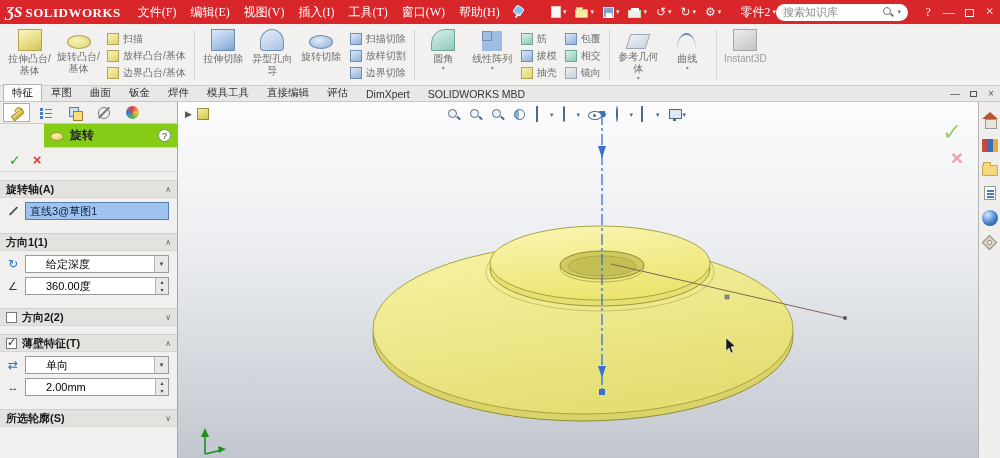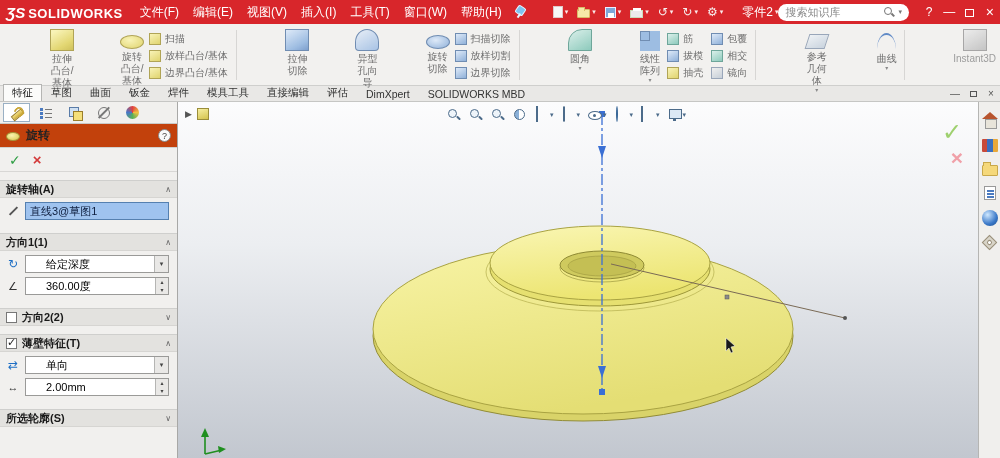--- a/index.html
+++ b/index.html
@@ -1,21 +1,21 @@
 <!DOCTYPE html>
 <html><head>
 <meta charset="utf-8">
 <style>
   * { margin:0; padding:0; box-sizing:border-box; }
   html,body { width:1000px; height:458px; overflow:hidden;
     font-family:"Liberation Sans","DejaVu Sans",sans-serif; font-size:12px; background:#fff; }
   .app { position:relative; width:1000px; height:458px; }
 
   
-  .titlebar { height:24px; background:#d8262b; display:flex; align-items:center; color:#fff; padding-left:6px; }
+  .titlebar { height:24px; background:#d8262b; display:flex; align-items:center; color:#fff; padding-left:6px;font-family:Liberation Serif, serif; }
   .logo { display:flex; align-items:baseline; gap:3px; margin-right:10px; white-space:nowrap; }
   .logo-mark { font-weight:bold; font-style:italic; font-size:15px; }
   .logo-text { font-weight:bold; font-size:13px; letter-spacing:.5px; }
   .menu { padding:16px 7px; line-height:24px; cursor:default; white-space:nowrap; }
   .pin { width:13px; height:14px; position:relative; margin-left:4px; }
   .pin::before { content:""; position:absolute; left:3px; top:1px; width:7px; height:7px; background:#7ec3f0; border:1px solid #e8f4ff; border-radius:2px; transform:rotate(35deg); }
   .pin::after { content:""; position:absolute; left:5px; top:8px; width:1.5px; height:5px; background:#e8f4ff; transform:rotate(35deg); }
   .tb-icons { display:flex; align-items:center; margin-left:26px; gap:3px; }
   .tbtn { display:flex; align-items:center; padding:0 3px; height:20px; }
   .caret { font-size:7px; color:#fbeaea; margin-left:2px; }
@@ -33,21 +33,21 @@
   .search .mag { margin-left:auto; position:relative; width:12px; height:12px; }
   .search .mag::before { content:""; position:absolute; left:1px; top:1px; width:6px; height:6px; border:1.4px solid #777; border-radius:50%; }
   .search .mag::after { content:""; position:absolute; left:8px; top:8px; width:4px; height:1.5px; background:#777; transform:rotate(45deg); }
   .search .scaret { color:#777; font-size:7px; margin-left:3px; }
   .wbtn { width:24px; text-align:center; color:#fff; font-size:12px; line-height:24px; }
   .wb-max { display:inline-block; width:9px; height:8px; border:1px solid #fff; vertical-align:middle; }
   .wb-close { font-size:14px; }
 
   
   .ribbon { height:62px; background:#f2f1ef; border-bottom:1px solid #cfcfcd; display:flex; align-items:stretch; padding:3px 4px 2px 6px; gap:2px; }
-  .rb { width:47px; display:flex; flex-direction:column; align-items:center; padding-top:2px; font-size:10px; line-height:1.2; text-align:center; color:#6e6e6e;margin-left:44px; }
+  .rb { width:47px; display:flex; flex-direction:column; align-items:center; padding-top:2px; font-size:10px; line-height:1.2; text-align:center; color:#6e6e6e; }
   .rb .blabel { white-space:normal; }
   .bcaret { font-size:6px; color:#8a8a8a; }
   .bic { width:24px; height:22px; margin-bottom:2px; position:relative; opacity:.85; flex:none; }
   .bic-gold { background:linear-gradient(150deg,#faf4ae 10%,#e0d25c 70%,#c9b944); border:1px solid #a5973c; }
   .bic-gold-disc { background:radial-gradient(ellipse at 40% 35%,#faf4ae,#ddcf58); border:1px solid #a5973c; border-radius:50%; height:14px; margin-top:6px; }
   .bic-blue { background:linear-gradient(150deg,#dbe9fa,#8fb4e0 70%,#6a92c8); border:1px solid #5a7ca8; }
   .bic-hole { background:linear-gradient(150deg,#e6eef8,#9cbce4); border:1px solid #5a7ca8; border-radius:50% 50% 4px 4px / 60% 60% 4px 4px; }
   .bic-blue-disc { background:radial-gradient(ellipse at 40% 35%,#dbe9fa,#7fa6d6); border:1px solid #5a7ca8; border-radius:50%; height:14px; margin-top:6px; }
   .bic-fillet { background:linear-gradient(150deg,#d8f0ea,#7cc4b4); border:1px solid #579a8c; border-top-left-radius:14px; }
   .bic-pattern { background:none; }
@@ -86,21 +86,21 @@
   .pti-wrench::before { content:""; position:absolute; left:1px; top:6px; width:11px; height:3.5px; background:linear-gradient(#f4df7a,#caa83a); border:1px solid #9a7d2a; transform:rotate(-40deg); }
   .pti-wrench::after { content:""; position:absolute; right:0px; top:1px; width:6px; height:6px; border:2px solid #caa83a; border-radius:50%; border-left-color:transparent; transform:rotate(-40deg); }
   .pti-tree::before { content:""; position:absolute; left:1px; top:2px; width:3px; height:3px; background:#4a7ac0; box-shadow:0 4px 0 #4a7ac0, 0 8px 0 #4a7ac0; }
   .pti-tree::after { content:""; position:absolute; left:6px; top:3px; width:7px; height:1.5px; background:#777; box-shadow:0 4px 0 #777, 0 8px 0 #777; }
   .pti-config::before { content:""; position:absolute; left:1px; top:1px; width:8px; height:8px; background:#cfe0f2; border:1px solid #5a7ca8; }
   .pti-config::after { content:""; position:absolute; left:5px; top:5px; width:8px; height:8px; background:#f4df7a; border:1px solid #9a7d2a; }
   .pti-dim::before { content:""; position:absolute; left:1px; top:1px; width:10px; height:10px; border:1.5px solid #777; border-radius:50%; }
   .pti-dim::after { content:""; position:absolute; left:6px; top:-1px; width:1.5px; height:15px; background:#777; transform:rotate(45deg); }
   .pti-display { border-radius:50%; background:conic-gradient(#e04040,#f0c040,#58b058,#4878c8,#e04040); width:13px; height:13px; }
   .pti-revolve { background:radial-gradient(ellipse at 40% 35%,#faf4ae,#d8c84e); border:1px solid #a5973c; border-radius:50%; height:9px; margin-top:2px; }
-  .ptitle { height:24px; display:flex; align-items:center; gap:6px; padding:0 6px; background:#c2410c; border-bottom:1px solid #d2d1cf; font-weight:bold; font-size:12px; color:#222; }
+  .ptitle { height:24px; display:flex; align-items:center; gap:6px; padding:0 6px; background:#84cc16; border-bottom:1px solid #d2d1cf; font-weight:bold; font-size:12px; color:#222;margin-left:44px; }
   .phelp { margin-left:auto; width:13px; height:13px; border:1px solid #888; border-radius:50%; font-size:9px; font-weight:normal; display:flex; align-items:center; justify-content:center; color:#444; background:#fafafa; }
   .pok { height:24px; display:flex; align-items:center; gap:12px; padding:0 9px; border-bottom:1px solid #d8d7d5; }
   .ok-check { color:#2f9e44; font-weight:bold; font-size:14px; }
   .ok-x { color:#d43a3a; font-weight:bold; font-size:15px; }
   .psec { margin-top:8px; }
   .phead { height:18px; display:flex; align-items:center; padding:0 6px; background:#e3e2df; border-top:1px solid #cfcfcd; border-bottom:1px solid #d6d5d2; font-weight:bold; font-size:11px; color:#1a1a1a; }
   .pcaret { margin-left:auto; color:#666; font-size:8px; font-weight:normal; }
   .pbody { padding:4px 8px 5px 4px; display:flex; flex-direction:column; gap:4px; }
   .prow { display:flex; align-items:center; gap:3px;justify-content:center; }
   .fico { width:18px; height:16px; display:flex; align-items:center; justify-content:center; color:#333; font-size:11px; flex:none; }

